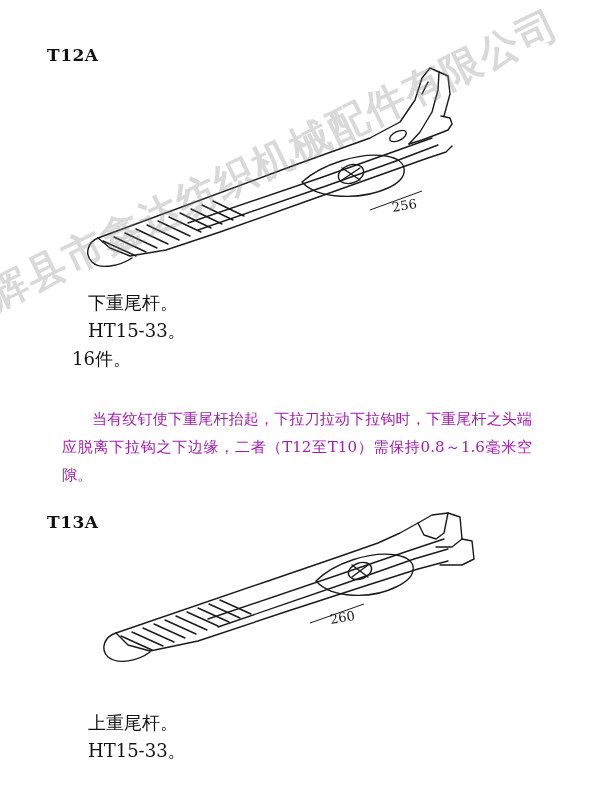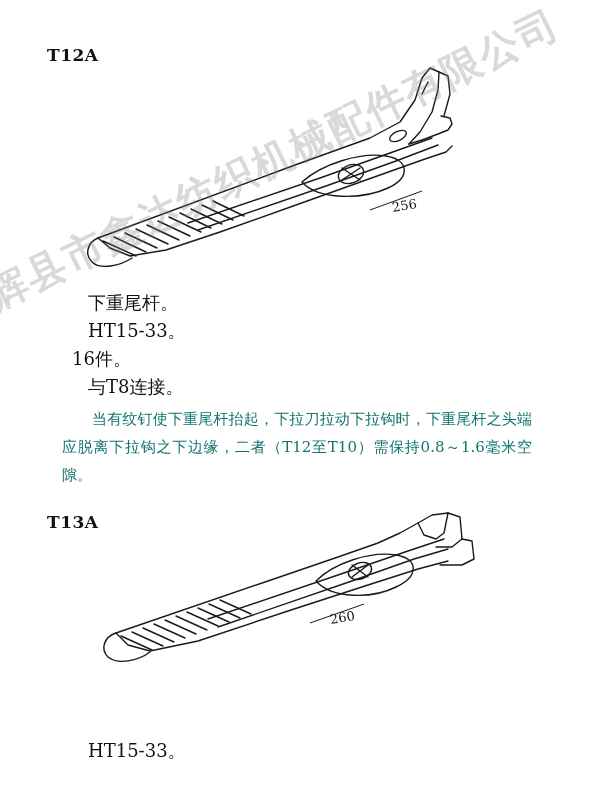--- a/index.html
+++ b/index.html
@@ -40,21 +40,21 @@
     font-size: 18px;
     line-height: 26px;
     color: #111;
     white-space: nowrap;
   }
   .para {
     position: absolute;
     font-family: "DejaVu Serif", "Liberation Serif", serif;
     font-size: 15px;
     line-height: 28px;
-    color: #0f766e;
+    color: #a21caf;
     width: 470px;
     text-align: justify;
     text-indent: 30px;
   }
 
   
   .drawing {
     position: absolute;
   }
   .dim-label {
@@ -131,21 +131,20 @@
 
     <g stroke="#1a1a1a" stroke-width="1" fill="none">
       <path d="M 300 150 L 352 131"></path>
     </g>
   </svg>
   <div class="dim-label" style="left:392px; top:198px;">256</div>
 
   <div class="spec-line" style="left:88px; top:290px;">下重尾杆。</div>
   <div class="spec-line" style="left:88px; top:318px;">HT15-33。</div>
   <div class="spec-line" style="left:72px; top:346px;">16件。</div>
-  <div class="spec-line" style="left:88px; top:374px;">与T8连接。</div>
 
   <div class="para" style="left:62px; top:405px;">当有纹钉使下重尾杆抬起，下拉刀拉动下拉钩时，下重尾杆之头端应脱离下拉钩之下边缘，二者（T12至T10）需保持0.8～1.6毫米空隙。</div>
 
   <div class="part-code" id="code-t13a">T13A</div>
 
   <svg class="drawing" style="left:88px; top:505px;" width="400" height="160" viewBox="0 0 400 160">
     <g fill="none" stroke="#1a1a1a" stroke-width="1.4" stroke-linejoin="round" stroke-linecap="round">
 
       <path d="M 28 128 L 180 76 L 250 52 L 290 38 L 312 28 L 330 18 L 344 10 L 360 8"></path>
 
@@ -176,17 +175,18 @@
       <ellipse cx="272" cy="66" rx="12" ry="8" transform="rotate(-20 272 66)"></ellipse>
       <path d="M 264 60 L 280 72"></path>
       <path d="M 280 60 L 264 72"></path>
     </g>
     <g stroke="#1a1a1a" stroke-width="1" fill="none">
       <path d="M 222 118 L 276 99"></path>
     </g>
   </svg>
   <div class="dim-label" style="left:330px; top:610px;">260</div>
 
+  <div class="spec-line" style="left:88px; top:710px;">上重尾杆。</div>
   <div class="spec-line" style="left:88px; top:738px;">HT15-33。</div>
 
   <div class="watermark">辉县市鑫达纺织机械配件有限公司</div>
 
 </div>
 
 </body></html>

